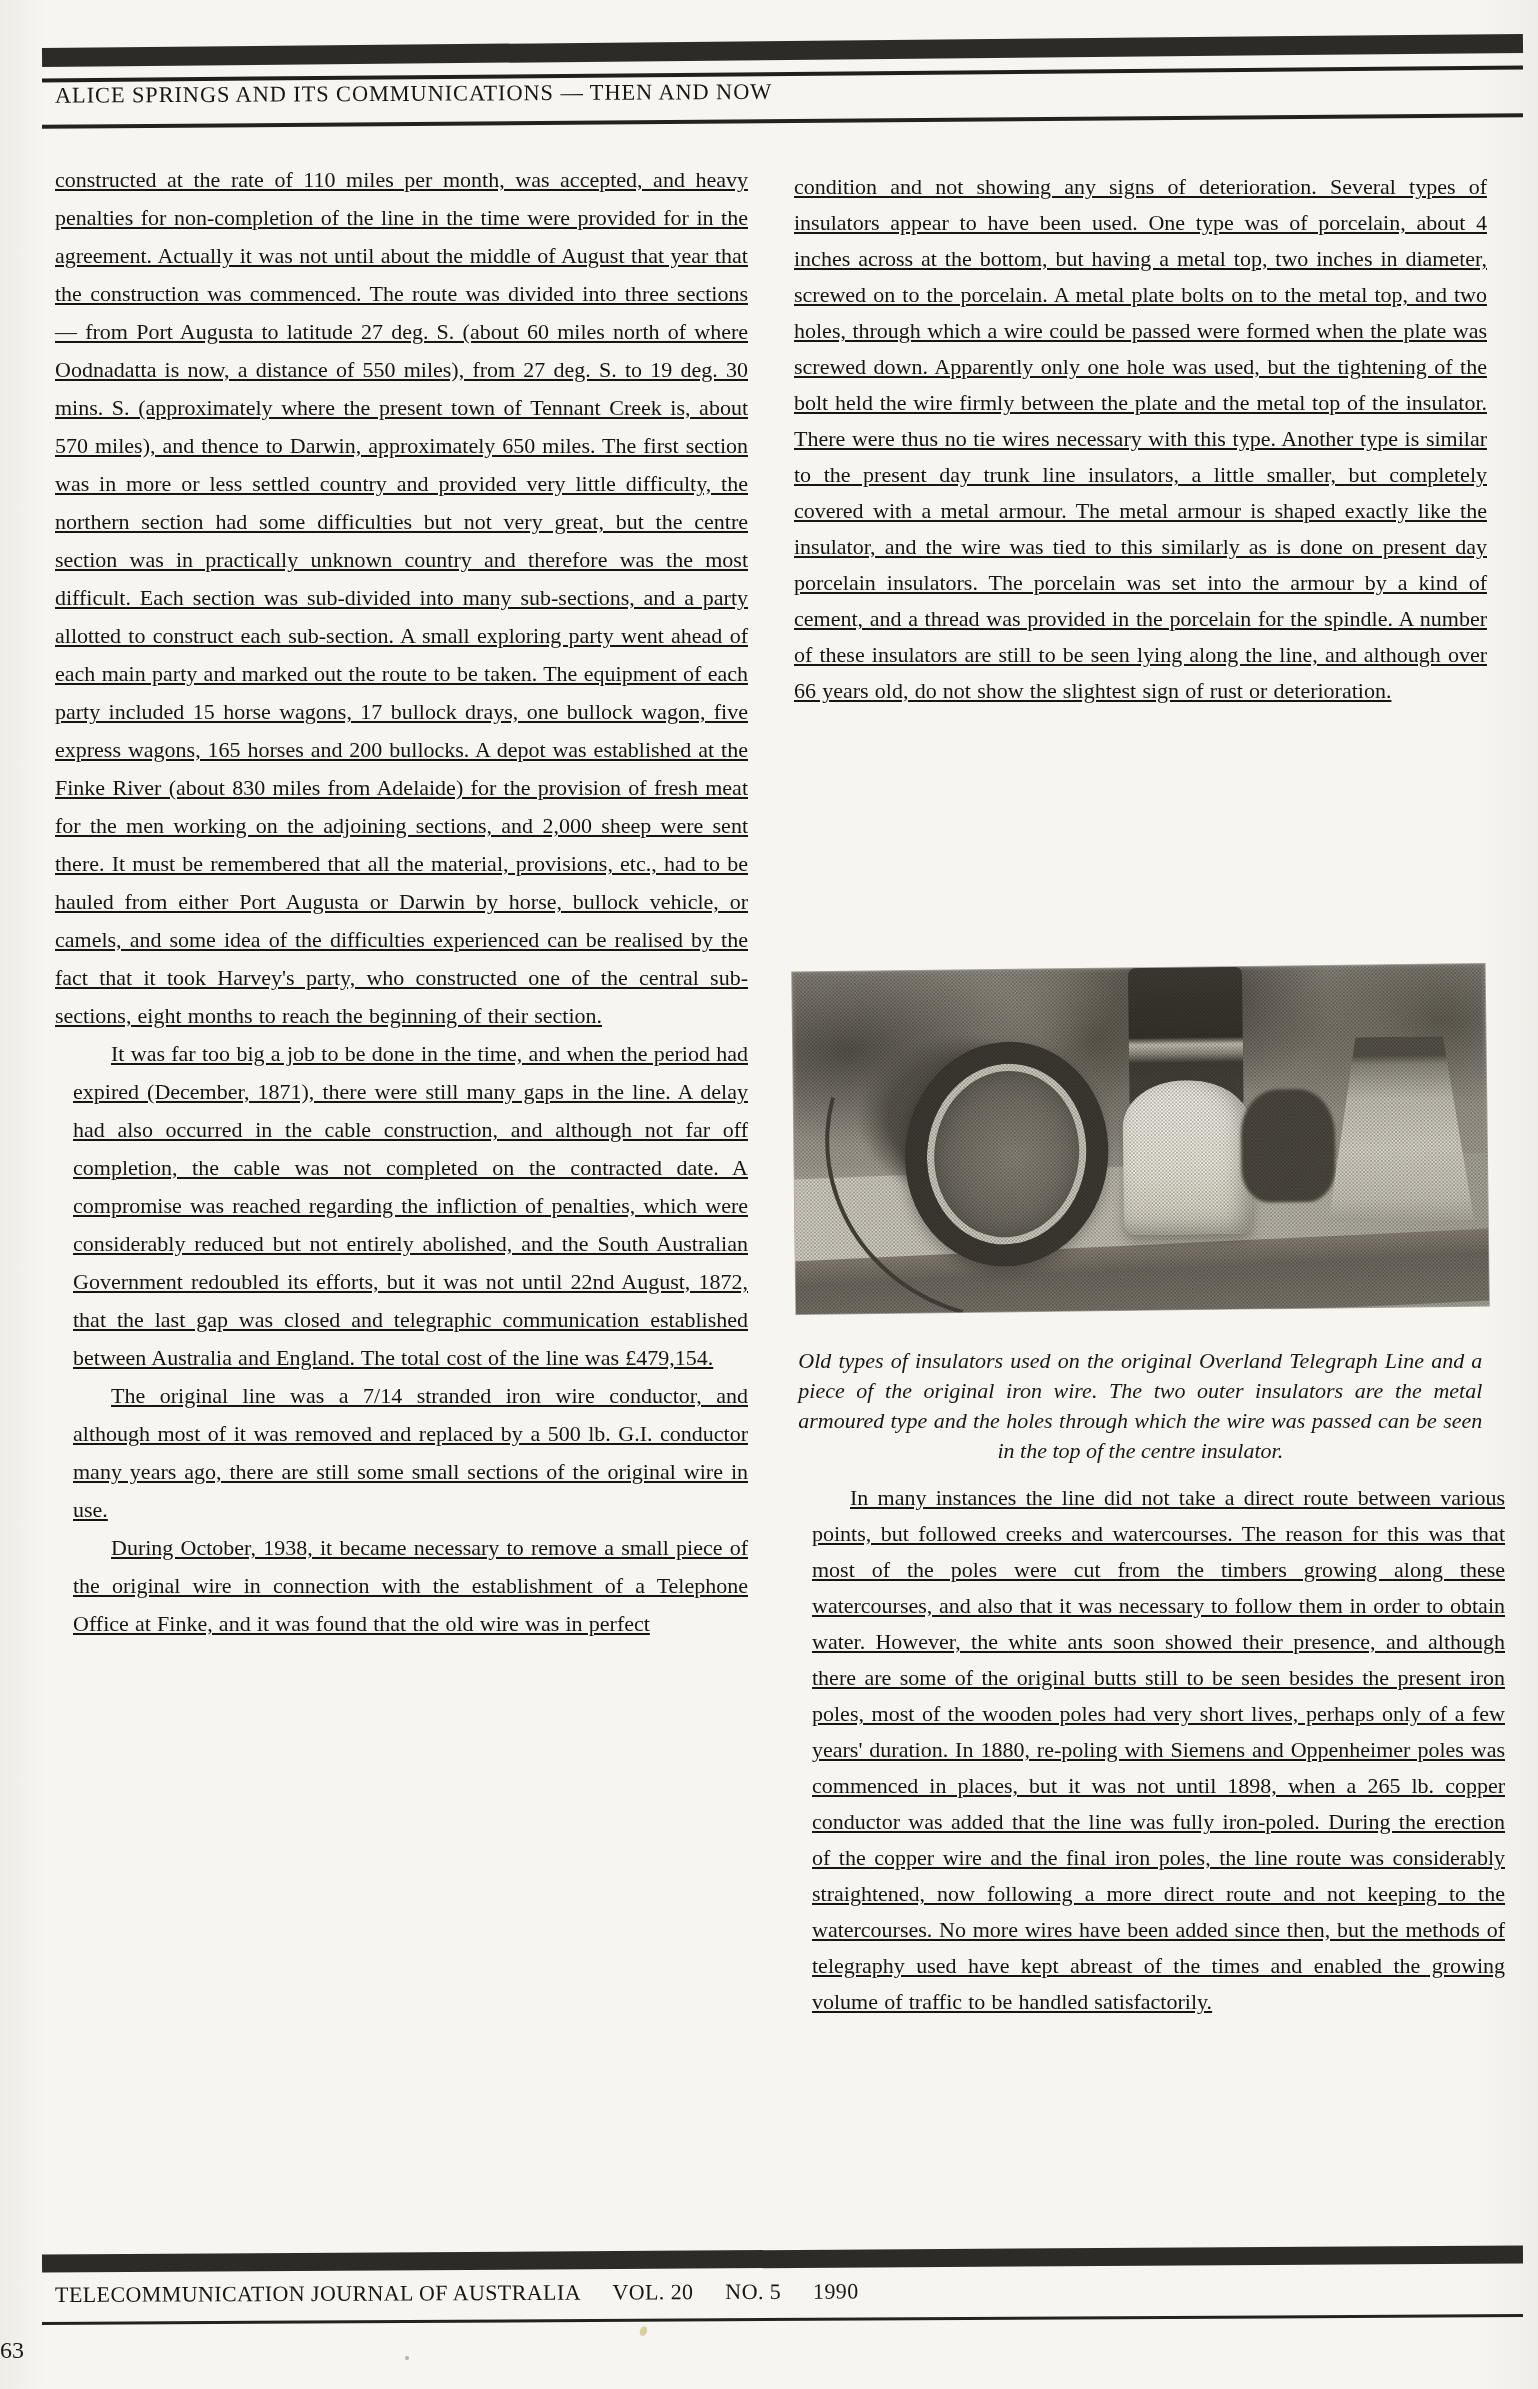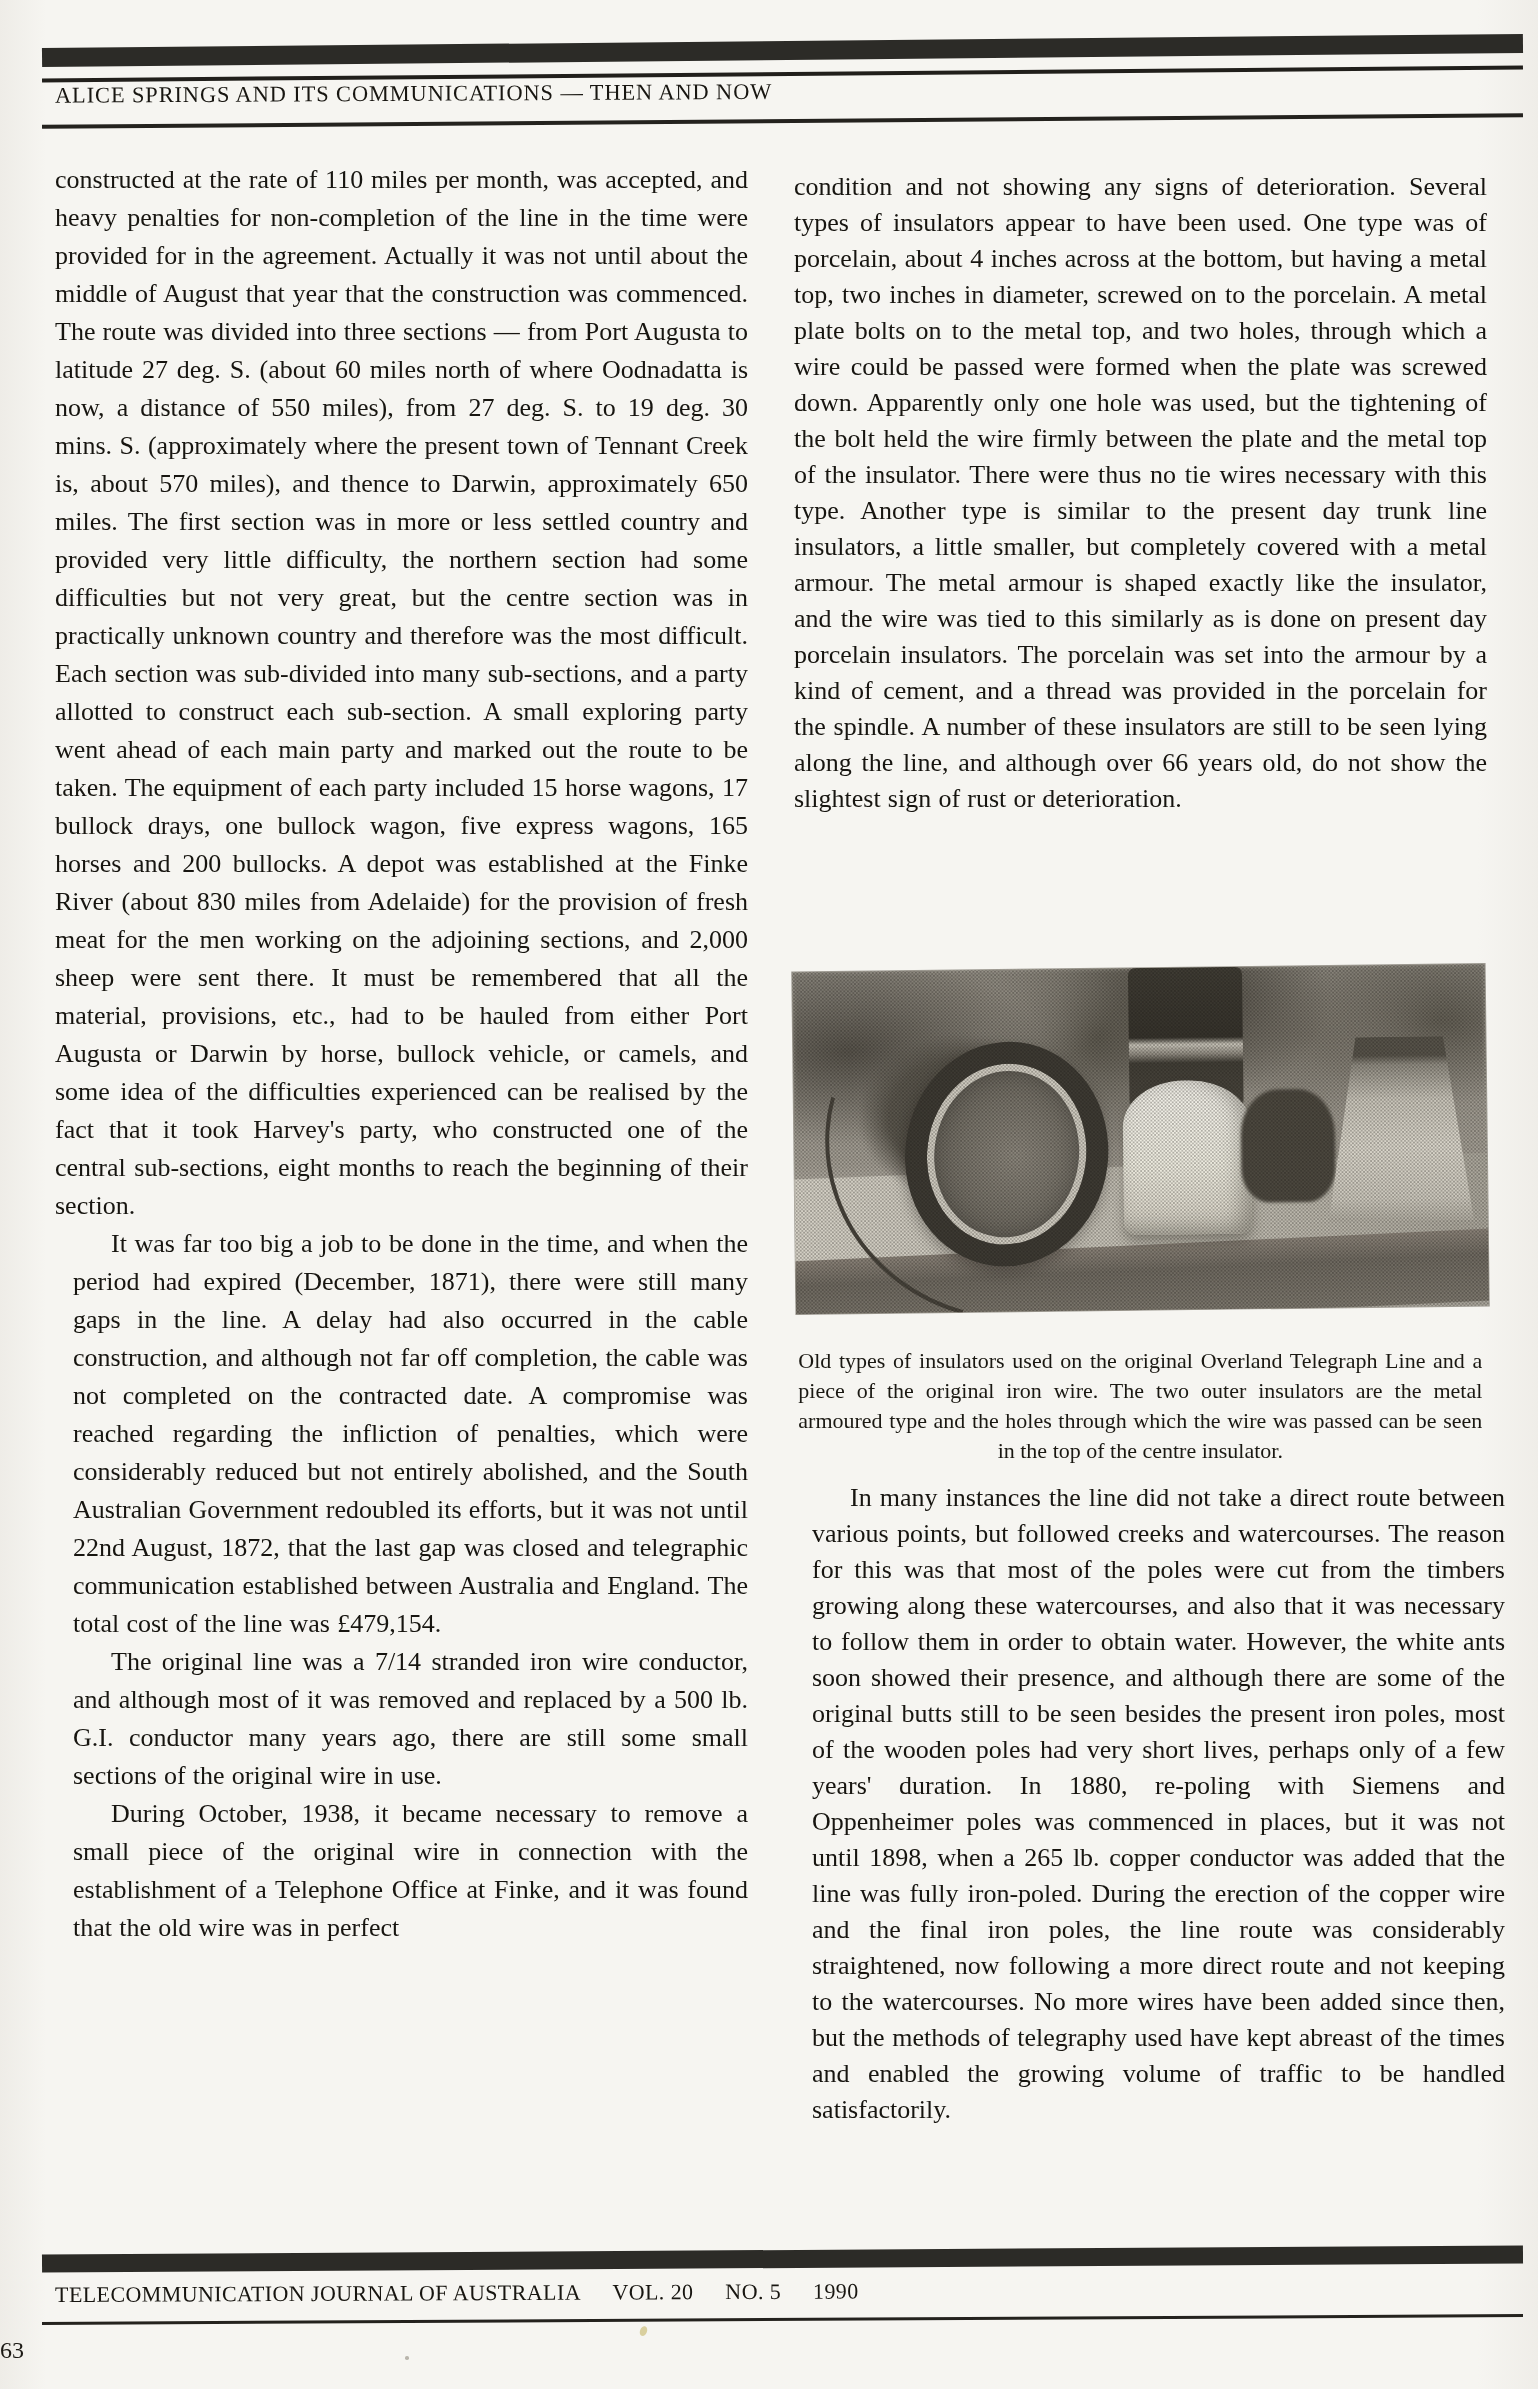--- a/index.html
+++ b/index.html
@@ -23,22 +23,23 @@
     transform: rotate(-0.3deg);
   }
   .rule-head        { left: 42px;  top: 119px;  width: 1481px; height: 3.6px; transform: rotate(-0.45deg); background:#24221e; }
 
   .col { position: absolute; top: 161px; width: 693px; }
   .col-left  { left: 55px;  height: 2085px; }
   .col-right { left: 794px; height: 2085px; }
 
   .para {
     margin: 0; text-align: justify;
-    font-size: 26px; color: #171510;
+    font-size: 22px; color: #171510;
     word-spacing: 0.7px;
+    text-decoration: underline;
   }
   .col-left  .para { line-height: 38px; }
   .col-right .para { line-height: 36px; }
   .indent { text-indent: 38px; margin-left: 18px; }
 
   
   .rc-slot { position: absolute; left: 0; width: 693px; }
   .rc-p1 { top: 8px; }
   .photo {
     position: absolute; left: 0; top: 807px; width: 693px; height: 342px;
@@ -115,21 +116,21 @@
     left: 0; top: 0; width: 100%; height: 100%;
     background-image:
       radial-gradient(circle, rgba(24,21,17,.65) 0.7px, rgba(0,0,0,0) 1.2px),
       radial-gradient(circle, rgba(24,21,17,.55) 0.7px, rgba(0,0,0,0) 1.2px);
     background-size: 3.6px 3.6px, 3.6px 3.6px;
     background-position: 0 0, 1.8px 1.8px;
     opacity: .45;
   }
   .caption {
     position: absolute; left: 4.3px; top: 1185px; width: 684px;
-    font-size: 22px; line-height: 30px;
+    font-style: italic; font-size: 22px; line-height: 30px;
     text-align: justify; text-align-last: center; color: #1a1812;
   }
   .rc-p2 { top: 1319px; }
 
   .rule-bottom-thick { left: 42px; top: 2250px; width: 1481px; height: 18px; transform: rotate(-0.35deg); }
   .footer-line {
     position: absolute; left: 55px; top: 2279px; width: 1376px;
     font-size: 22px; letter-spacing: 0.4px; color: #181611;
     transform: rotate(-0.25deg);
   }

